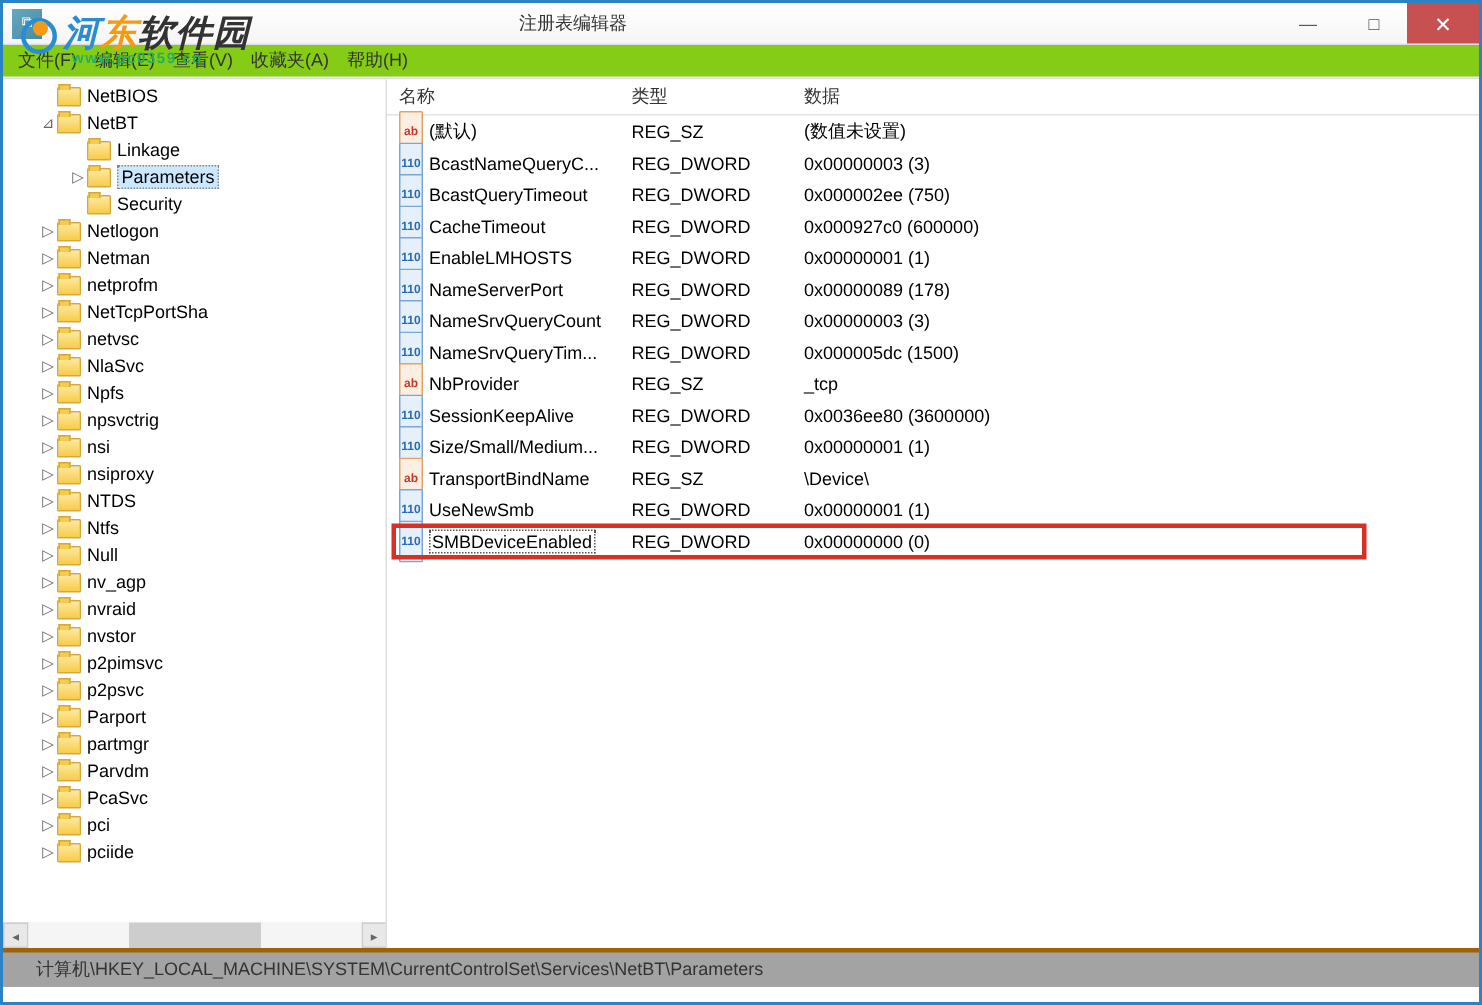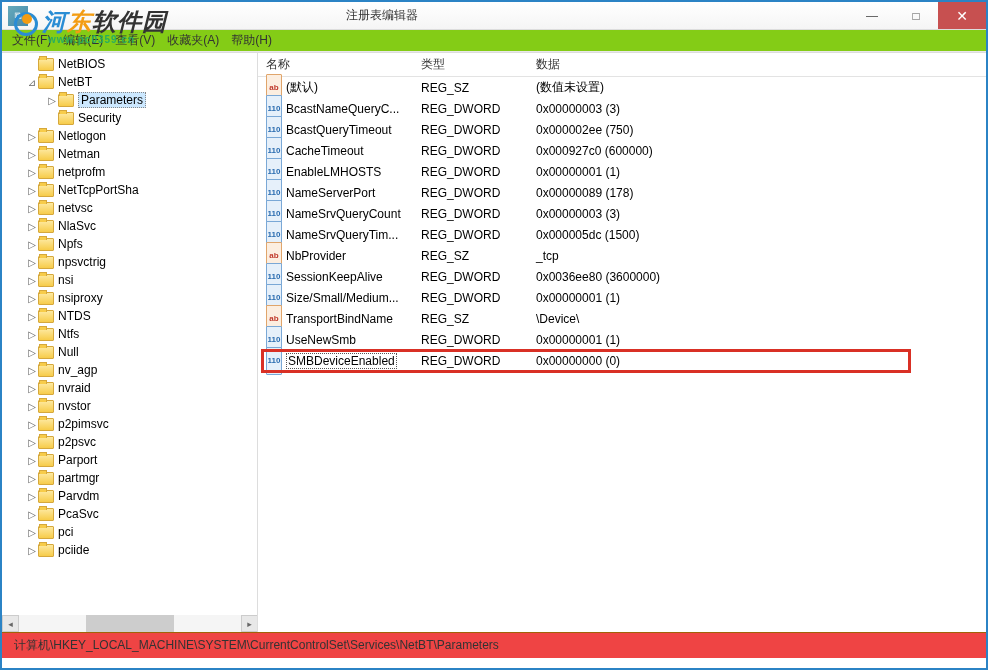--- a/index.html
+++ b/index.html
@@ -33,21 +33,21 @@
 .cell-type { width: 115px; } .cell-data { flex: 1; }
 .val-icon { width:16px; height:28px; display:inline-flex; align-items:center; justify-content:center; font-size:8px; font-weight:bold; border:1px solid; border-radius:1px; flex-shrink:0;}
 .val-icon.sz { background:#fceee0; border-color:#e0a56b; color:#c0392b;}
 .val-icon.dw { background:#e6f0fa; border-color:#7aa8d6; color:#2b6cb0;}
 .highlight-box { position:absolute; border:3px solid #d93025; pointer-events:none;}
 .name-boxed { border:1px dotted #555; padding: 0 1px;}
 .hscroll { position:absolute; bottom:0; left:0; width:256px; height:17px; background:#f0f0f0; display:flex; align-items:center;}
 .hscroll .btn { width:17px; height:17px; background:#e8e8e8; border:1px solid #ccc; display:flex; align-items:center; justify-content:center; font-size:9px; color:#666;}
 .hscroll .track { flex:1; height:100%; background:#f5f5f5; position:relative;}
 .hscroll .thumb { position:absolute; left:30%; width:40%; height:100%; background:#cdcdcd; }
-.statusbar { height: 26px; border-top: 1px solid #a16207; display: flex; align-items: center; padding: 0 12px; background:#ef4444; color:#333;}
+.statusbar { height: 26px; border-top: 3px solid #a16207; display: flex; align-items: center; padding: 0 22px; background:#a3a3a3; color:#333;}
 .watermark { position:absolute; top:4px; left:10px; pointer-events:none; font-family: Arial, sans-serif;}
 .wm1 { font-size:24px; font-weight:bold; font-style:italic; letter-spacing:1px;}
 .wm1 .c1{color:#2a8dd4;} .wm1 .c2{color:#f39c12;} .wm1 .c3{color:#333;}
 .wm2 { font-size:10px; font-weight:bold; color:#27ae60; margin-top:-4px; margin-left:36px; letter-spacing:1px;}
 .wm-icon { display:inline-block; width:28px; height:28px; position:relative; vertical-align:middle; margin-right:2px;}
 .wm-icon::before{content:""; position:absolute; inset:2px; border:3px solid #2a8dd4; border-radius:50%;}
 .wm-icon::after{content:""; position:absolute; left:10px; top:4px; width:10px; height:10px; background:#f39c12; border-radius:50%;}
 </style>
 </head>
 <body>
@@ -77,20 +77,25 @@
           <span class="exp"></span>
           <span class="folder-icon"></span>
           <span class="tree-label">NetBIOS</span>
         </div>
         <div class="tree-node depth1">
           <span class="exp">⊿</span>
           <span class="folder-icon"></span>
           <span class="tree-label">NetBT</span>
         </div>
         <div class="tree-node depth2">
+          <span class="exp"></span>
+          <span class="folder-icon"></span>
+          <span class="tree-label">Linkage</span>
+        </div>
+        <div class="tree-node depth2">
           <span class="exp">▷</span>
           <span class="folder-icon"></span>
           <span class="tree-label selected">Parameters</span>
         </div>
         <div class="tree-node depth2">
           <span class="exp"></span>
           <span class="folder-icon"></span>
           <span class="tree-label">Security</span>
         </div>
         <div class="tree-node depth1">

